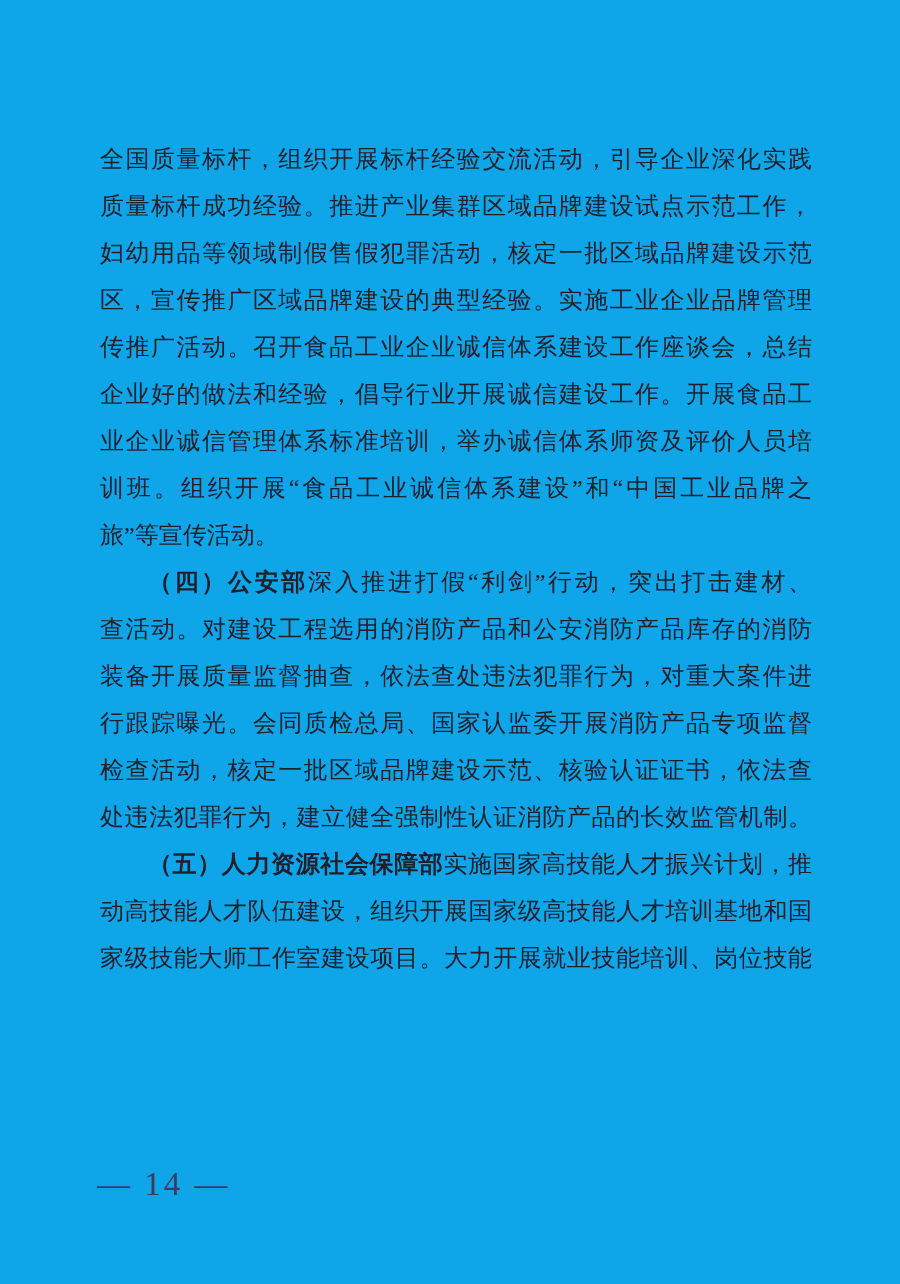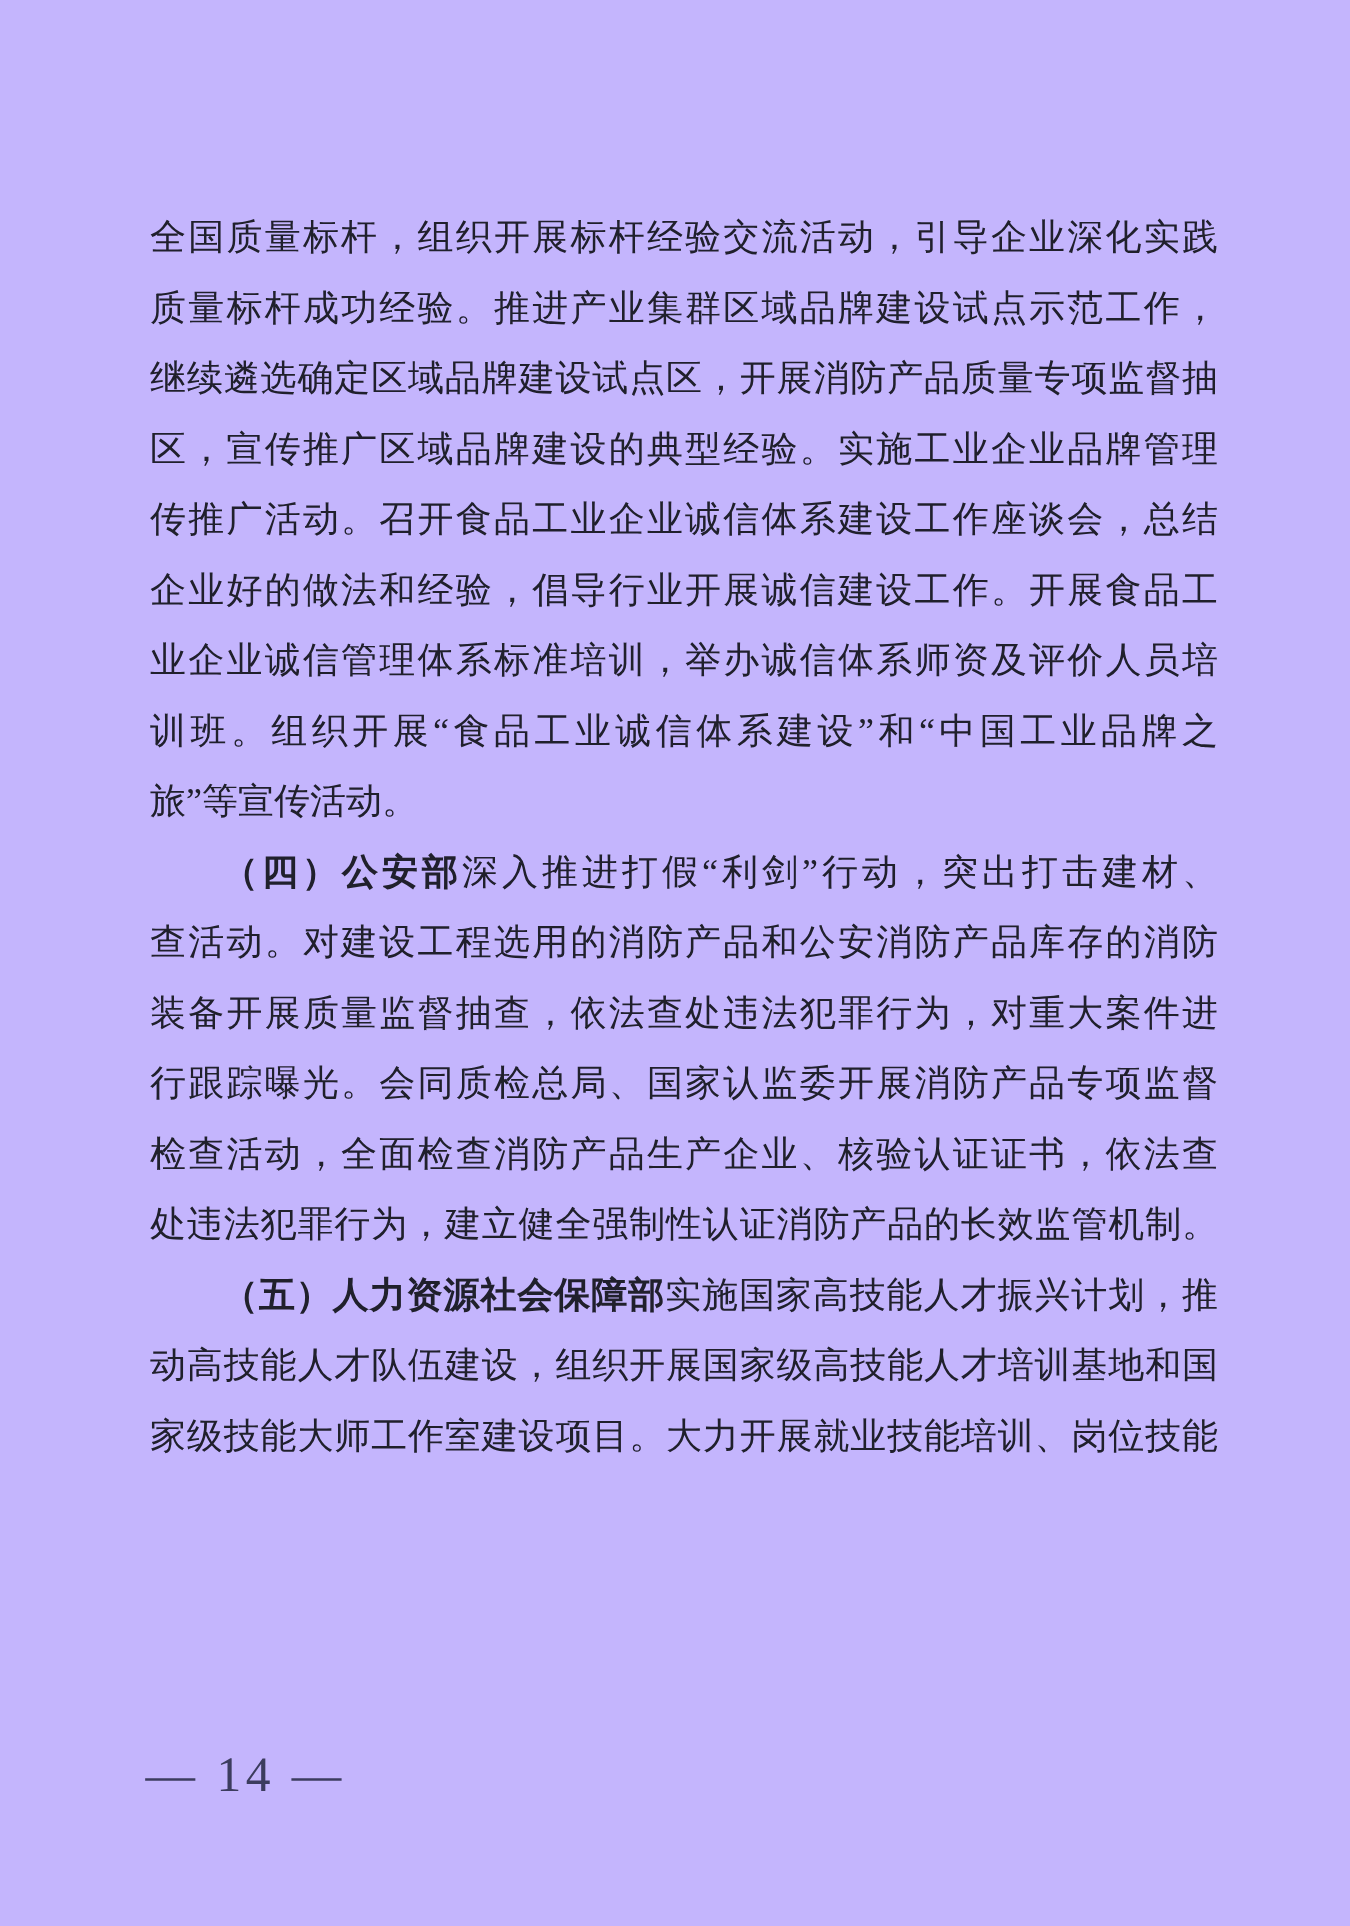--- a/index.html
+++ b/index.html
@@ -7,21 +7,21 @@
   body {
     position: relative;
     background: #ffffff;
     overflow: hidden;
     font-family: "Liberation Serif", "DejaVu Serif", serif;
     color: #20202c;
   }
   .page {
     position: absolute;
     inset: 0;
-    background: #c4b5fd;
+    background: #0ea5e9;
   }
   .text-block {
     position: absolute;
     left: 100px;
     top: 136px;
     width: 712px;
   }
   .line {
     font-size: 24px;
     line-height: 47px;
@@ -42,32 +42,32 @@
     color: #3c3c5e;
   }
 </style>
 </head>
 <body>
 
 <div class="page">
   <main class="text-block">
       <div class="line"><span>全国质量标杆，组织开展标杆经验交流活动，引导企业深化实践</span></div>
       <div class="line"><span>质量标杆成功经验。推进产业集群区域品牌建设试点示范工作，</span></div>
-      <div class="line"><span>继续遴选确定区域品牌建设试点区，开展消防产品质量专项监督抽</span></div>
+      <div class="line"><span>妇幼用品等领域制假售假犯罪活动，核定一批区域品牌建设示范</span></div>
       <div class="line"><span>区，宣传推广区域品牌建设的典型经验。实施工业企业品牌管理</span></div>
       <div class="line"><span>传推广活动。召开食品工业企业诚信体系建设工作座谈会，总结</span></div>
       <div class="line"><span>企业好的做法和经验，倡导行业开展诚信建设工作。开展食品工</span></div>
       <div class="line"><span>业企业诚信管理体系标准培训，举办诚信体系师资及评价人员培</span></div>
       <div class="line"><span>训班。组织开展“食品工业诚信体系建设”和“中国工业品牌之</span></div>
       <div class="line short"><span>旅”等宣传活动。</span></div>
       <div class="line indent"><b>（四）公安部</b><span>深入推进打假“利剑”行动，突出打击建材、</span></div>
       <div class="line"><span>查活动。对建设工程选用的消防产品和公安消防产品库存的消防</span></div>
       <div class="line"><span>装备开展质量监督抽查，依法查处违法犯罪行为，对重大案件进</span></div>
       <div class="line"><span>行跟踪曝光。会同质检总局、国家认监委开展消防产品专项监督</span></div>
-      <div class="line"><span>检查活动，全面检查消防产品生产企业、核验认证证书，依法查</span></div>
+      <div class="line"><span>检查活动，核定一批区域品牌建设示范、核验认证证书，依法查</span></div>
       <div class="line"><span>处违法犯罪行为，建立健全强制性认证消防产品的长效监管机制。</span></div>
       <div class="line indent"><b>（五）人力资源社会保障部</b><span>实施国家高技能人才振兴计划，推</span></div>
       <div class="line"><span>动高技能人才队伍建设，组织开展国家级高技能人才培训基地和国</span></div>
       <div class="line"><span>家级技能大师工作室建设项目。大力开展就业技能培训、岗位技能</span></div>
     </main>
   <footer class="page-footer">
     <span>— 14 —</span>
   </footer>
 </div>
 

